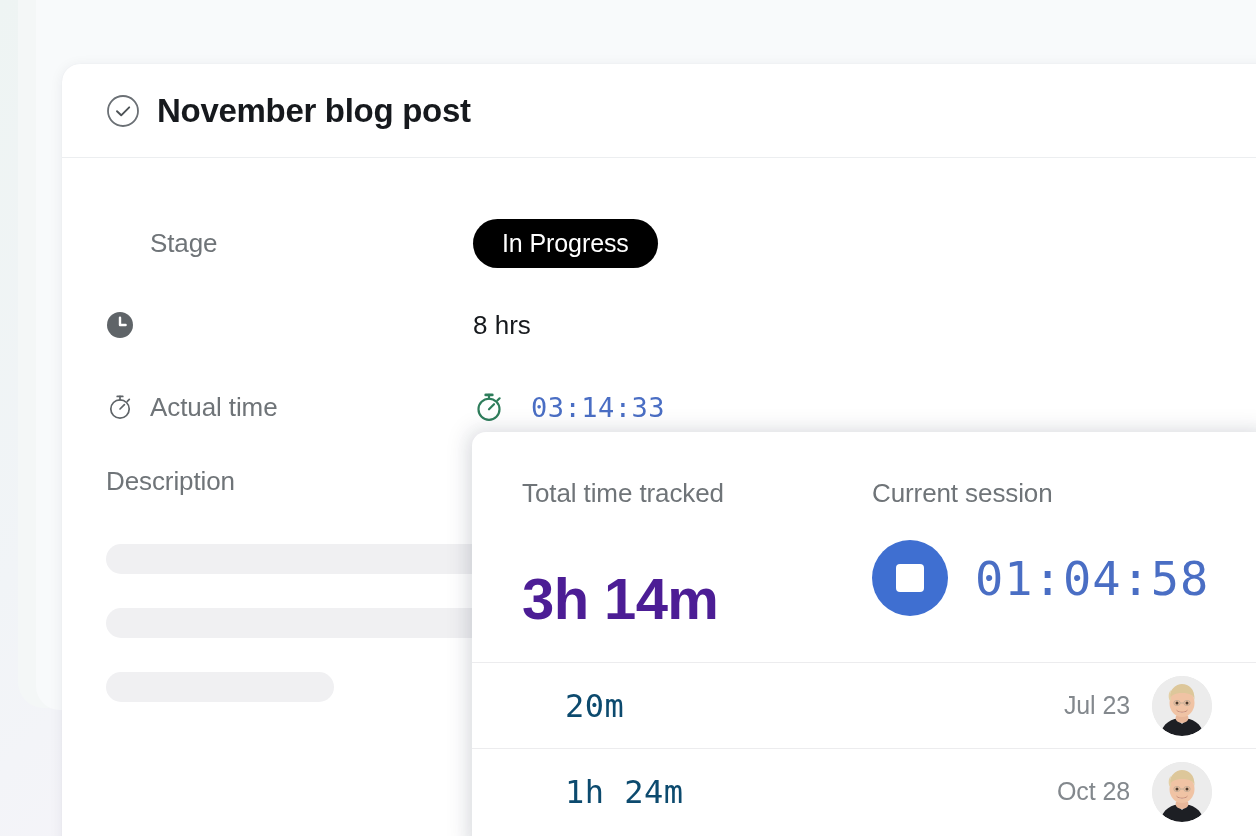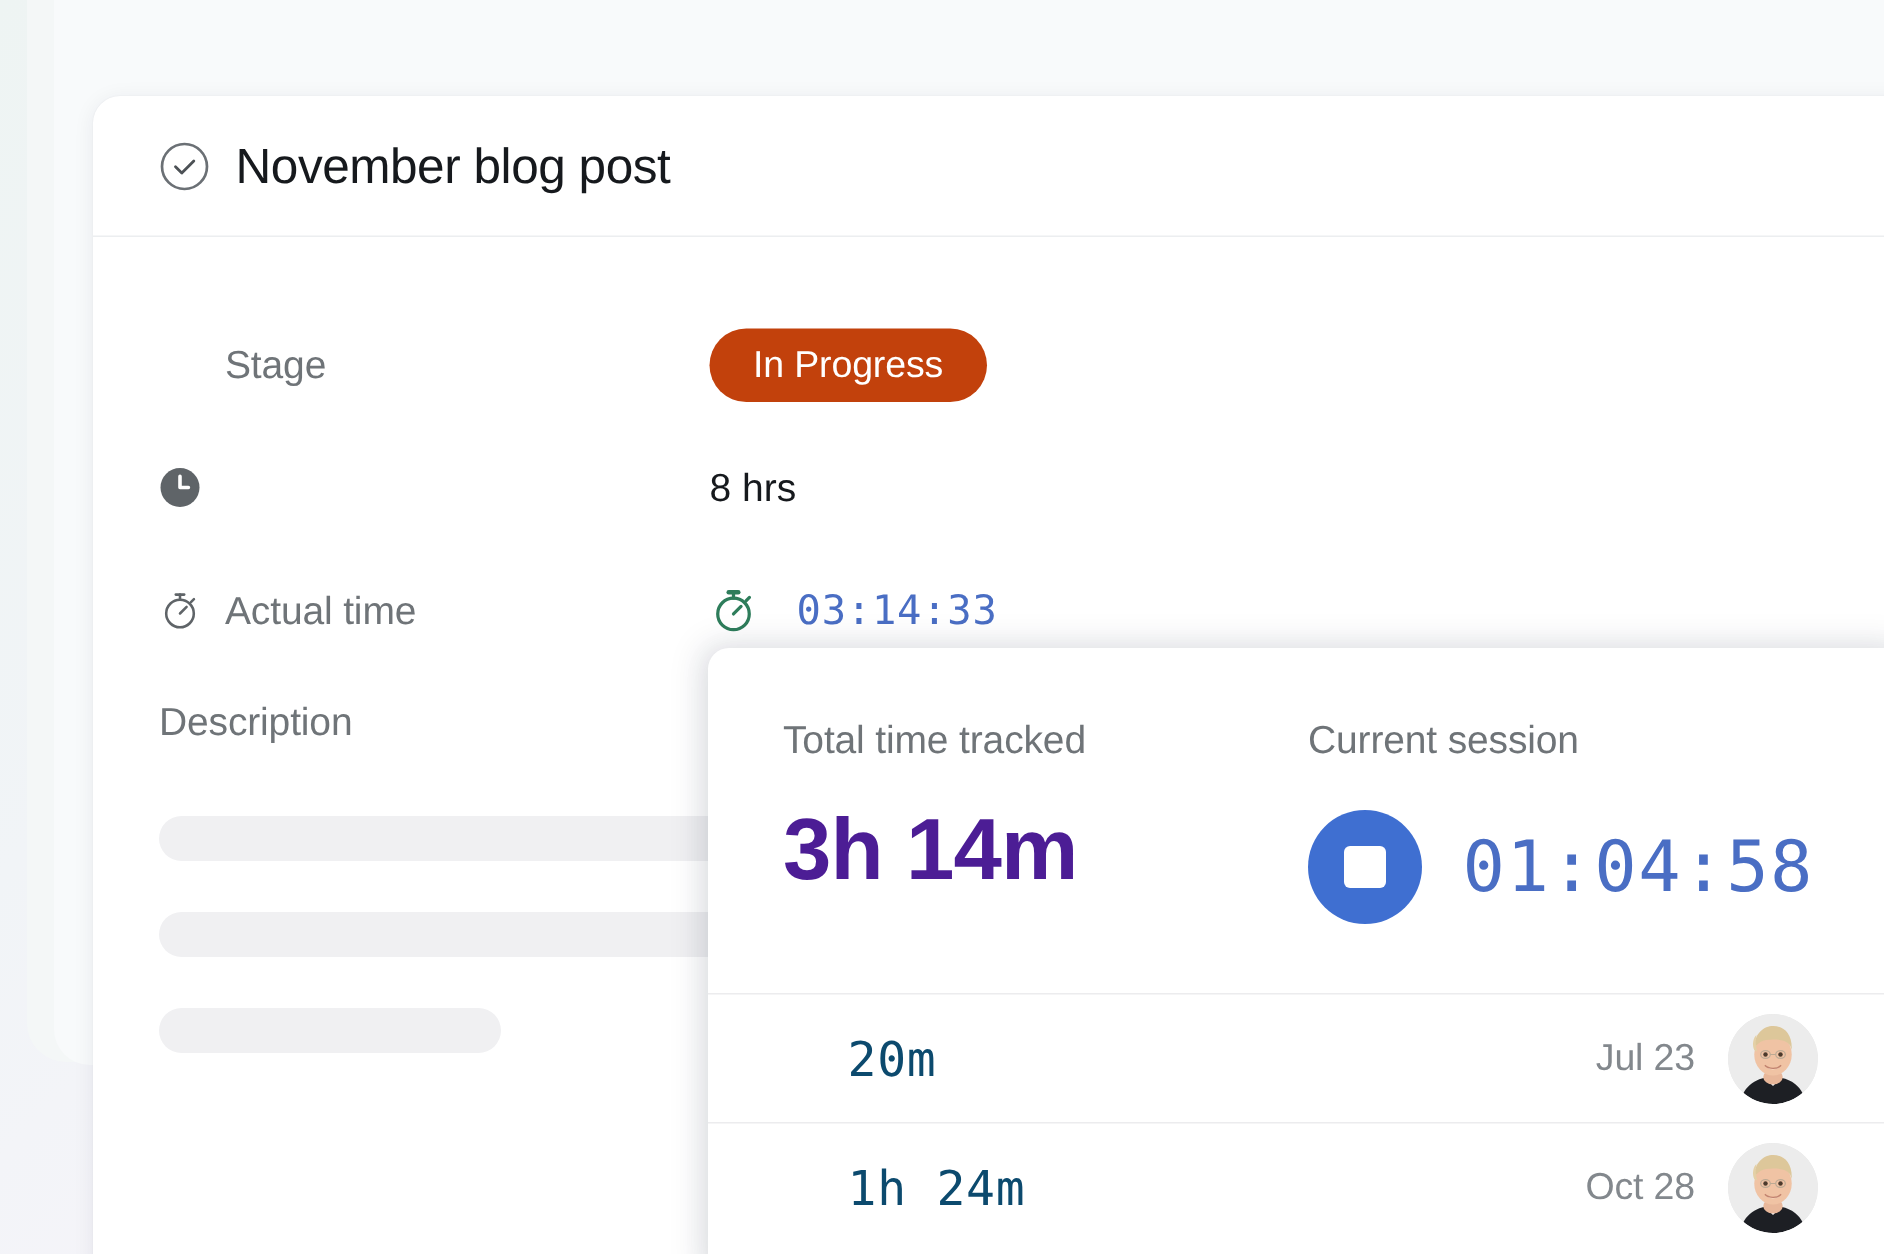--- a/index.html
+++ b/index.html
@@ -71,21 +71,21 @@
   .check-circle {
     width: 34px;
     height: 34px;
     flex: 0 0 34px;
     margin-right: 17px;
     color: #5f6368;
   }
 
   .task-title {
     font-size: 33px;
-    font-weight: normal;
+    font-weight: bold;
     color: #16191d;
     letter-spacing: -0.3px;
     white-space: nowrap;
   }
 
   
   .props { padding: 44px 0 0 44px; }
 
   .prop-row {
     display: flex;
@@ -122,21 +122,21 @@
     color: #16191d;
   }
 
   .stage-badge {
     display: inline-flex;
     align-items: center;
     justify-content: center;
     height: 49px;
     padding: 0 29px;
     border-radius: 25px;
-    background: #c2410c;
+    background: #000000;
     color: #ffffff;
     font-size: 25px;
     letter-spacing: -0.1px;
   }
 
   .timer-inline {
     display: flex;
     align-items: center;
     gap: 26px;
   }
@@ -187,21 +187,21 @@
     height: 230px;
   }
 
   .panel-col-total { width: 350px; flex: 0 0 350px; }
   .panel-col-session { flex: 1; }
 
   .panel-caption {
     font-size: 26px;
     color: #6f7478;
     letter-spacing: -0.1px;
-    margin-bottom: 24px;
+    margin-bottom: 56px;
   }
   .panel-caption.session { margin-bottom: 31px; }
 
   .total-value {
     font-size: 58px;
     font-weight: bold;
     color: #4c1d95;
     letter-spacing: -0.6px;
   }
 

